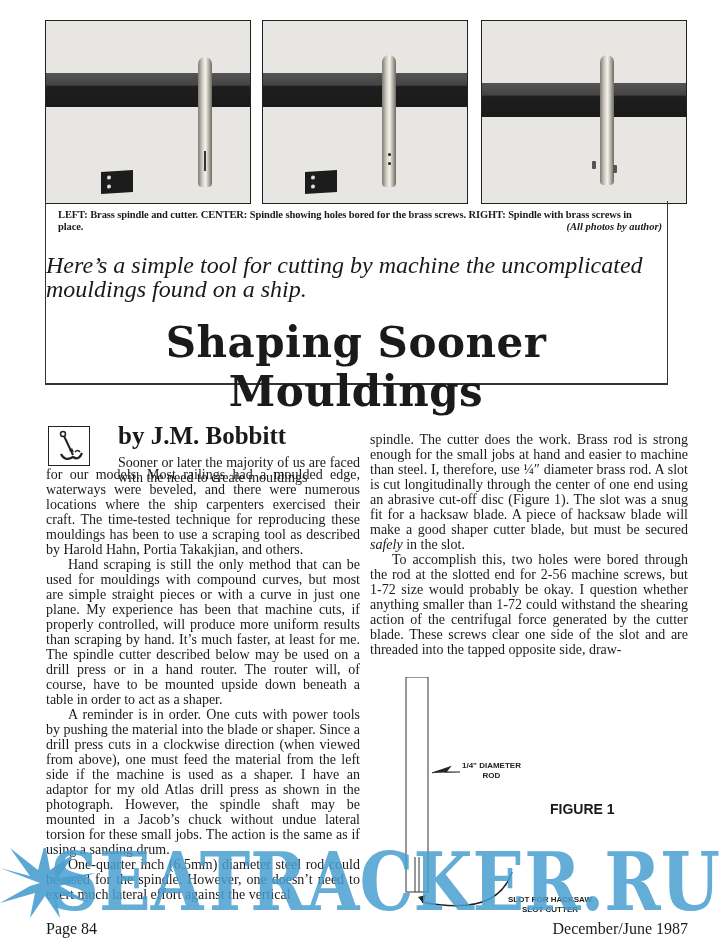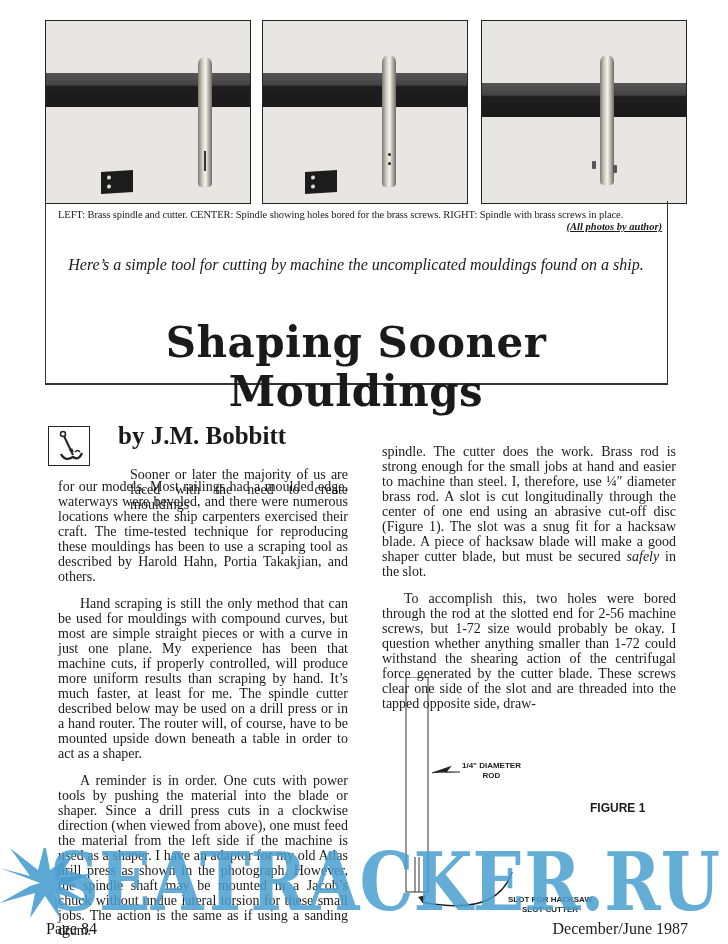--- a/index.html
+++ b/index.html
@@ -6,35 +6,35 @@
   body { width:728px; height:944px; background:#fff; position:relative; overflow:hidden; font-family:"Liberation Serif", serif; color:#1a1a1a; }
   .photo { position:absolute; top:20px; width:204px; height:182px; border:1px solid #222; background:#e8e6e2; overflow:hidden; }
   .photo .bar { position:absolute; left:0; right:0; background:linear-gradient(#555 0%, #444 35%, #1e1e1e 40%, #1a1a1a 100%); }
   .photo .rod { position:absolute; width:14px; border-radius:7px 7px 4px 4px; background:linear-gradient(90deg,#7d7a72 0%,#d8d5cc 35%,#f4f2ea 55%,#a8a59c 80%,#6e6b64 100%); }
   .photo .cutter { position:absolute; width:32px; height:22px; background:#1c1c1c; transform:skewY(-4deg); }
   .photo .cutter i { position:absolute; left:6px; width:4px; height:4px; border-radius:50%; background:#ddd; }
   .photo .hole { position:absolute; width:3px; height:3px; border-radius:50%; background:#222; }
   .photo .screw { position:absolute; width:4px; height:8px; background:#555; border-radius:1px; }
   .photo .blade { position:absolute; width:2px; height:24px; background:#333; }
   .cap-frame { position:absolute; left:45px; top:201px; width:621px; height:182px; border:1px solid #333; border-top:none; border-bottom:2px solid #333; }
-  .caption { position:absolute; left:58px; top:209px; width:600px; font-size:10.5px; font-weight:normal; line-height:12px; letter-spacing:-0.1px; }
-  .credit { position:absolute; right:66px; top:221px; font-size:10.5px; font-weight:bold; font-style:italic;text-decoration:underline; }
-  .deck { position:absolute; left:46px; top:253px; width:620px; text-align:center; font-style:italic; font-size:16px; line-height:24px; }
+  .caption { position:absolute; left:58px; top:209px; width:600px; font-size:10.5px; font-weight:bold; line-height:12px; letter-spacing:-0.1px; }
+  .credit { position:absolute; right:66px; top:221px; font-size:10.5px; font-weight:bold; font-style:italic; }
+  .deck { position:absolute; left:46px; top:253px; width:620px; text-align:left; font-style:italic; font-size:24px; line-height:24px; }
   .title { position:absolute; left:46px; top:318px; width:620px; text-align:center; font-weight:bold; font-size:42px; letter-spacing:0.5px; font-family:"DejaVu Serif", serif; }
   .logo-box { position:absolute; left:48px; top:426px; width:40px; height:38px; border:1px solid #222; }
   .byline { position:absolute; left:118px; top:422px; font-weight:bold; font-size:25px; font-family:"Liberation Serif", serif; }
   .col { position:absolute; font-size:14px; line-height:15px; text-align:justify; }
-  .col p { margin:12px; text-indent:22px; }
+  .col p { margin:0; text-indent:22px; }
   .col p.noindent { text-indent:0; }
   #col1a { left:118px; top:455px; width:242px; }
   #col1b { left:46px; top:467px; width:314px; }
   #col2 { left:370px; top:432px; width:318px; }
   .fig { position:absolute; left:402px; top:677px; width:300px; height:240px; }
   .fig .label { position:absolute; font-family:"Liberation Sans", sans-serif; font-weight:bold; font-size:8px; color:#222; text-align:center; line-height:10px; }
-  .fig .figtitle { position:absolute; left:148px; top:124px; font-family:"Liberation Sans", sans-serif; font-weight:bold; font-size:12px;margin-left:40px; }
+  .fig .figtitle { position:absolute; left:148px; top:124px; font-family:"Liberation Sans", sans-serif; font-weight:bold; font-size:14px; }
   .footer { position:absolute; top:920px; font-weight:normal; font-size:16px;text-align:center; }
   .watermark { position:absolute; left:0; top:848px; width:728px; height:70px; pointer-events:none; }
 </style>
 </head>
 <body>
 
 <div class="photo" style="left:45px;">
   <div class="bar" style="top:52px;height:34px;"></div>
   <div class="rod" style="left:152px;top:36px;height:130px;"></div>
   <div class="blade" style="left:158px;top:130px;height:20px;"></div>

